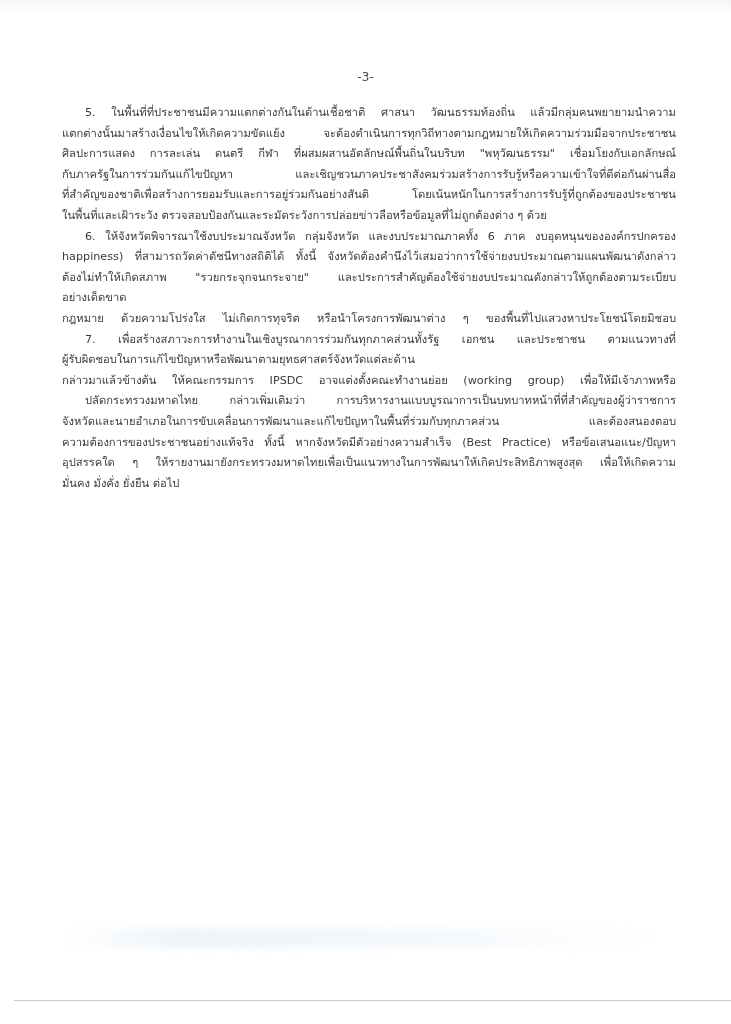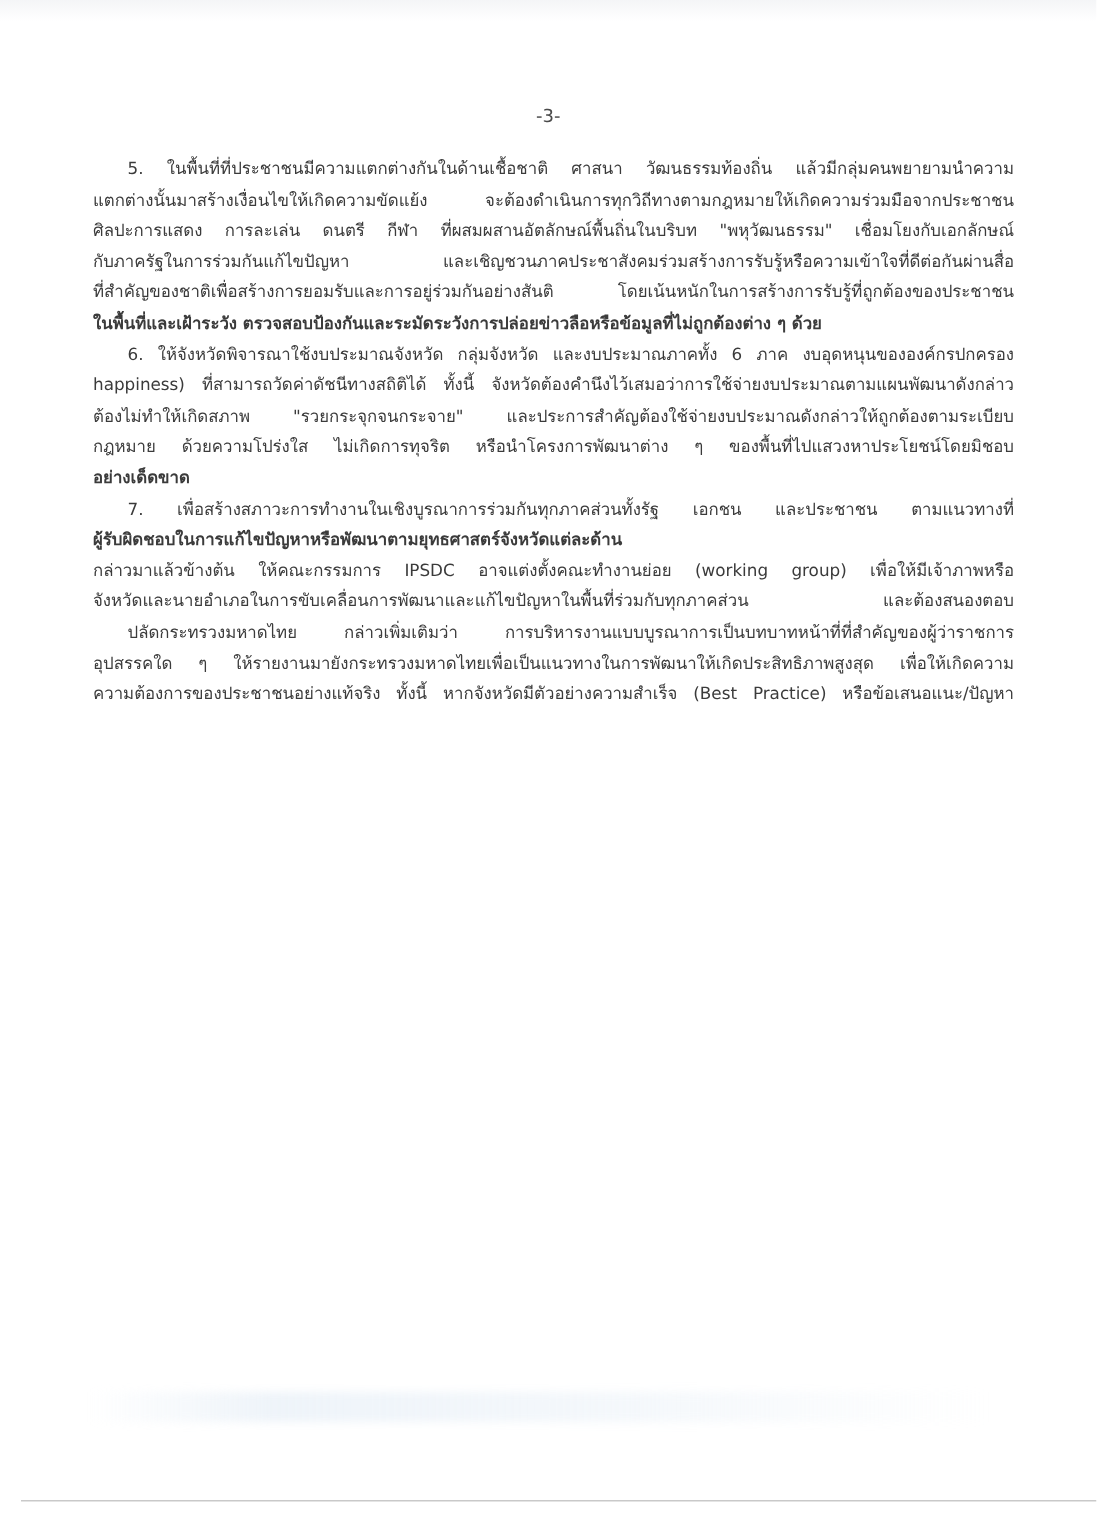--- a/index.html
+++ b/index.html
@@ -14,21 +14,21 @@
   }
   .page-num {
     position: absolute; top: 70px; left: 0; width: 731px; text-align: center;
     font-size: 12px; color: #4a4a4a;
   }
   .body-text {
     position: absolute; left: 62px; top: 103px; width: 614px;
     font-size: 11.2px; line-height: 20.6px; color: #3b3b3b;
   }
   .line { display: block; white-space: nowrap; text-align: justify; text-align-last: justify; overflow: hidden; }
-  .line.last { text-align-last: left; font-weight: bold; }
+  .line.last { text-align-last: left; }
   .line.indent { padding-left: 23px; }
   .gap { display: block; height: 20.6px; }
   .footer-lines { display: block; }
   .bleed {
     position: absolute; left: 60px; top: 928px; width: 600px; height: 20px;
     background: linear-gradient(90deg, rgba(225,235,245,0) 0%, rgba(225,235,245,0.55) 20%, rgba(225,235,245,0.35) 60%, rgba(225,235,245,0) 100%);
     filter: blur(3px);
   }
   .bottom-rule {
     position: absolute; left: 14px; top: 1000px; width: 717px; height: 1px; background: #c9c9c9;
@@ -49,35 +49,36 @@
     <span class="line">ศิลปะการแสดง การละเล่น ดนตรี กีฬา ที่ผสมผสานอัตลักษณ์พื้นถิ่นในบริบท "พหุวัฒนธรรม" เชื่อมโยงกับเอกลักษณ์</span>
     <span class="line">กับภาครัฐในการร่วมกันแก้ไขปัญหา และเชิญชวนภาคประชาสังคมร่วมสร้างการรับรู้หรือความเข้าใจที่ดีต่อกันผ่านสื่อ</span>
     <span class="line">ที่สำคัญของชาติเพื่อสร้างการยอมรับและการอยู่ร่วมกันอย่างสันติ โดยเน้นหนักในการสร้างการรับรู้ที่ถูกต้องของประชาชน</span>
     <span class="line last">ในพื้นที่และเฝ้าระวัง ตรวจสอบป้องกันและระมัดระวังการปล่อยข่าวลือหรือข้อมูลที่ไม่ถูกต้องต่าง ๆ ด้วย</span>
   </div>
 
   <div>
     <span class="line indent">6. ให้จังหวัดพิจารณาใช้งบประมาณจังหวัด กลุ่มจังหวัด และงบประมาณภาคทั้ง 6 ภาค งบอุดหนุนขององค์กรปกครอง</span>
     <span class="line">happiness) ที่สามารถวัดค่าดัชนีทางสถิติได้ ทั้งนี้ จังหวัดต้องคำนึงไว้เสมอว่าการใช้จ่ายงบประมาณตามแผนพัฒนาดังกล่าว</span>
     <span class="line">ต้องไม่ทำให้เกิดสภาพ "รวยกระจุกจนกระจาย" และประการสำคัญต้องใช้จ่ายงบประมาณดังกล่าวให้ถูกต้องตามระเบียบ</span>
+    <span class="line last">อย่างเด็ดขาด</span>
     <span class="line">กฎหมาย ด้วยความโปร่งใส ไม่เกิดการทุจริต หรือนำโครงการพัฒนาต่าง ๆ ของพื้นที่ไปแสวงหาประโยชน์โดยมิชอบ</span>
-    <span class="line last">อย่างเด็ดขาด</span>
   </div>
 
   <div>
     <span class="line indent">7. เพื่อสร้างสภาวะการทำงานในเชิงบูรณาการร่วมกันทุกภาคส่วนทั้งรัฐ เอกชน และประชาชน ตามแนวทางที่</span>
     <span class="line last">ผู้รับผิดชอบในการแก้ไขปัญหาหรือพัฒนาตามยุทธศาสตร์จังหวัดแต่ละด้าน</span>
     <span class="line">กล่าวมาแล้วข้างต้น ให้คณะกรรมการ IPSDC  อาจแต่งตั้งคณะทำงานย่อย (working  group)  เพื่อให้มีเจ้าภาพหรือ</span>
   </div>
 
   <div>
+    <span class="line indent">ปลัดกระทรวงมหาดไทย กล่าวเพิ่มเติมว่า การบริหารงานแบบบูรณาการเป็นบทบาทหน้าที่ที่สำคัญของผู้ว่าราชการ</span>
     <span class="line">จังหวัดและนายอำเภอในการขับเคลื่อนการพัฒนาและแก้ไขปัญหาในพื้นที่ร่วมกับทุกภาคส่วน และต้องสนองตอบ</span>
-    <span class="line indent">ปลัดกระทรวงมหาดไทย กล่าวเพิ่มเติมว่า การบริหารงานแบบบูรณาการเป็นบทบาทหน้าที่ที่สำคัญของผู้ว่าราชการ</span>
+    <span class="line">ความต้องการของประชาชนอย่างแท้จริง ทั้งนี้ หากจังหวัดมีตัวอย่างความสำเร็จ (Best Practice) หรือข้อเสนอแนะ/ปัญหา</span>
     <span class="line">อุปสรรคใด ๆ ให้รายงานมายังกระทรวงมหาดไทยเพื่อเป็นแนวทางในการพัฒนาให้เกิดประสิทธิภาพสูงสุด เพื่อให้เกิดความ</span>
-    <span class="line">ความต้องการของประชาชนอย่างแท้จริง ทั้งนี้ หากจังหวัดมีตัวอย่างความสำเร็จ (Best Practice) หรือข้อเสนอแนะ/ปัญหา</span>
+    <span class="line last">มั่นคง มั่งคั่ง ยั่งยืน ต่อไป</span>
   </div>
 
   <span class="gap"></span>
   <span class="gap"></span>
 
   <div class="footer-lines">
   </div>
 </div>
 
 <div class="bleed"></div>

